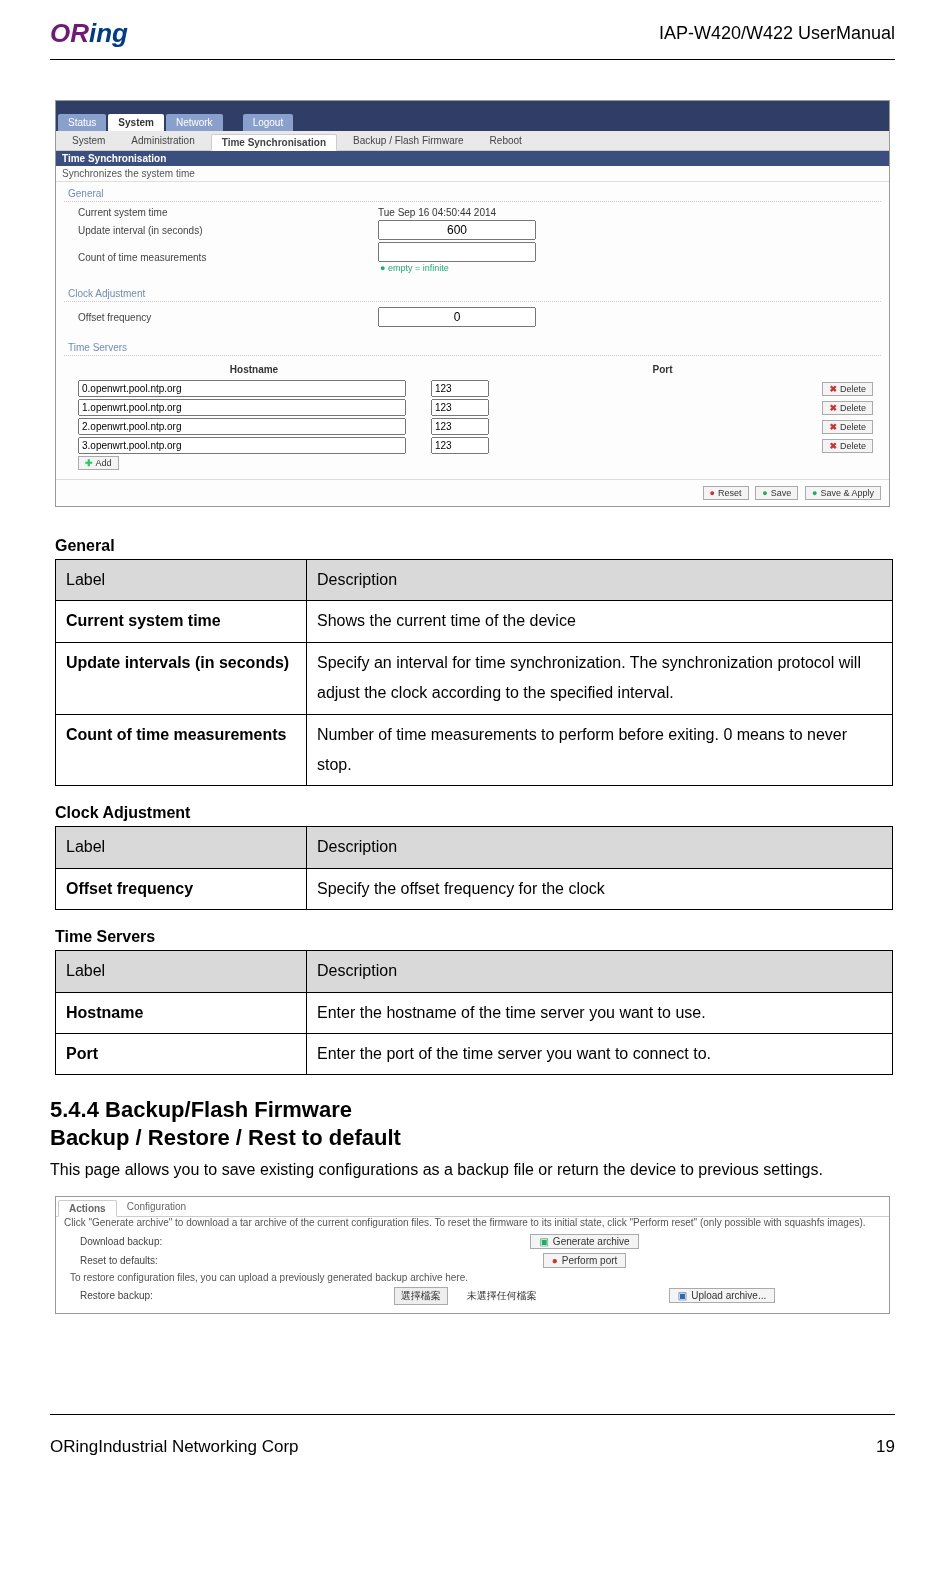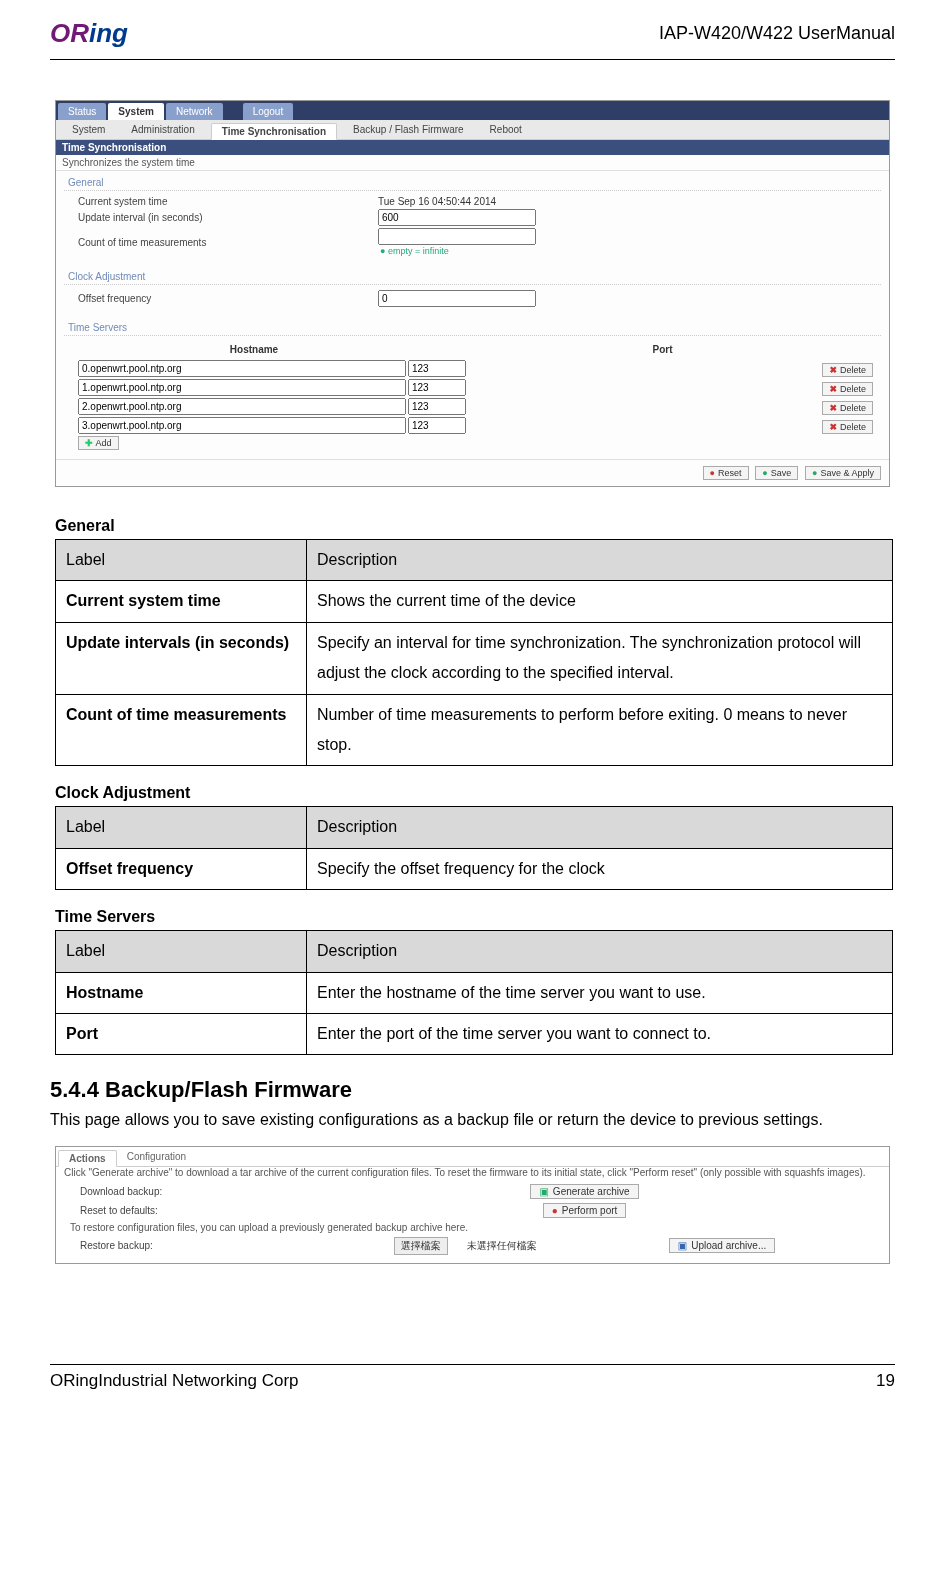--- a/index.html
+++ b/index.html
@@ -32,47 +32,47 @@
     box-sizing: border-box;
     font-size: 10px;
     color: #333;
     margin: 0 5px 30px 5px;
     background:#fdfdfd;
   }
   .ss1 .toptabs {
     background:#2e3e66;
     display:flex;
     align-items:flex-end;
-    padding: 2px 2px 0 2px;
+    padding: 13px 2px 0 2px;
   }
   .toptabs .mtab { padding:3px 10px 3px 10px; border-radius:2px 2px 0 0; margin-right:2px; background:#8aa0cc; color:#fff; cursor:pointer;}
   .toptabs .mtab.active { background:#fff; color:#333; font-weight:bold;}
   .subtabs {
     background:#e9e9e9;
     display:flex;
     padding: 2px 2px 0 6px;
     border-bottom:1px solid #ccc;
   }
   .subtabs .stab { padding:2px 10px; color:#444; border-radius:2px 2px 0 0; margin-right:6px; cursor:pointer;}
   .subtabs .stab.active { background:#fff; border:1px solid #ccc; border-bottom:1px solid #fff; font-weight:bold; position:relative; top:1px;}
   .ss1 .bar {
     background:#3b4f7f; color:#fff; font-weight:bold; padding:2px 6px;
   }
   .ss1 .desc { padding:2px 6px; color:#555; border-bottom:1px solid #e0e0e0;}
   .fst { padding:4px 8px 8px 8px; }
   .legend { color:#6f8bb8; font-size:10px; padding:2px 4px; border-bottom:1px dotted #ccc; margin-bottom:4px;}
   .frow { display:flex; align-items:center; padding:1px 0 1px 14px; }
   .frow .flabel { width:300px; color:#444; }
-  .frow .fval input[type=text] { font-size:10px; width:150px; }
+  .frow .fval input[type=text] { font-size:12px; width:150px;text-align:center; }
   .hint { color:#2a7; font-size:9px; margin-left:2px;}
   .hint::before { content:"● "; color:#2a7; }
   .tshdr { display:flex; font-weight:bold; text-align:center; padding:4px 0; }
   .tshdr .c1 { flex:0 0 380px; text-align:center;}
   .tshdr .c2 { flex:1; text-align:center;}
-  .trow { display:flex; align-items:flex-end; padding:1px 0 1px 14px;}
+  .trow { display:flex; align-items:center; padding:1px 0 1px 14px;gap:23px;}
   .trow .h  { width:330px; }
   .trow .h input { width:320px; font-size:10px;}
   .trow .p  { width:360px;}
   .trow .p input { width:50px; font-size:10px;}
   .trow .d { margin-left:auto; margin-right:8px;}
   .smallbtn { font-size:9px; border:1px solid #aaa; background:#f4f4f4; padding:1px 6px; display:inline-flex; align-items:center; gap:3px; cursor:pointer;}
   .ic-x { color:#c33; font-weight:bold;}
   .ic-add { color:#2c6; font-weight:bold;}
   .fsfoot { padding:6px 8px; text-align:right; border-top:1px solid #ddd;}
   .fsfoot .smallbtn { margin-left:4px;}
@@ -106,21 +106,21 @@
   .ss2 .r2 .l2 { width:200px; color:#444;}
   .ss2 .r2 .v2 { flex:1; display:flex; align-items:center; gap:6px;}
   .wbtn { border:1px solid #aaa; background:#f4f4f4; padding:1px 8px; font-size:10px; display:inline-flex; align-items:center; gap:4px; cursor:pointer;}
   .ic-doc { color:#2a6;} .ic-reset{color:#c33;} .ic-up{color:#36a;}
   .filein { border:1px solid #aaa; padding:1px 6px; font-size:10px; background:#eee;}
   .filetxt { font-weight:normal;margin-left:13px; }
   .ss2 .note { padding:2px 8px 2px 14px; color:#555;}
 
   .footer {
     display:flex; justify-content:space-between; border-top:1px solid #000;
-    margin-top:100px; padding-top:6px; font-size:17px;
+    margin-top:100px; padding-top:22px; font-size:17px;
   }
 </style>
 </head>
 <body>
 
 <div class="page">
   <div class="header-row">
     <div class="logo"><span class="or">OR</span><span class="ing">ing</span></div>
     <div class="hdr-right">IAP-W420/W422  UserManual</div>
   </div>
@@ -281,20 +281,21 @@
           <td>Enter the hostname of the time server you want to use.</td>
         </tr>
     <tr>
           <td class="lbl">Port</td>
           <td>Enter the port of the time server you want to connect to.</td>
         </tr>
   </tbody>
     </table>
 
   <div class="h3">5.4.4 Backup/Flash Firmware</div>
+  <div class="h3b">Backup / Restore / Rest to default</div>
   <p class="body-p">This page allows you to save existing configurations as a backup file or return the device to previous settings.</p>
 
   <div class="ss2">
     <div class="tabs2">
       <span class="t2 active">Actions</span>
       <span class="t2">Configuration</span>
     </div>
     <div class="hint2">Click "Generate archive" to download a tar archive of the current configuration files. To reset the firmware to its initial state, click "Perform reset" (only possible with squashfs images).</div>
     <div class="r2">
       <div class="l2">Download backup:</div>

